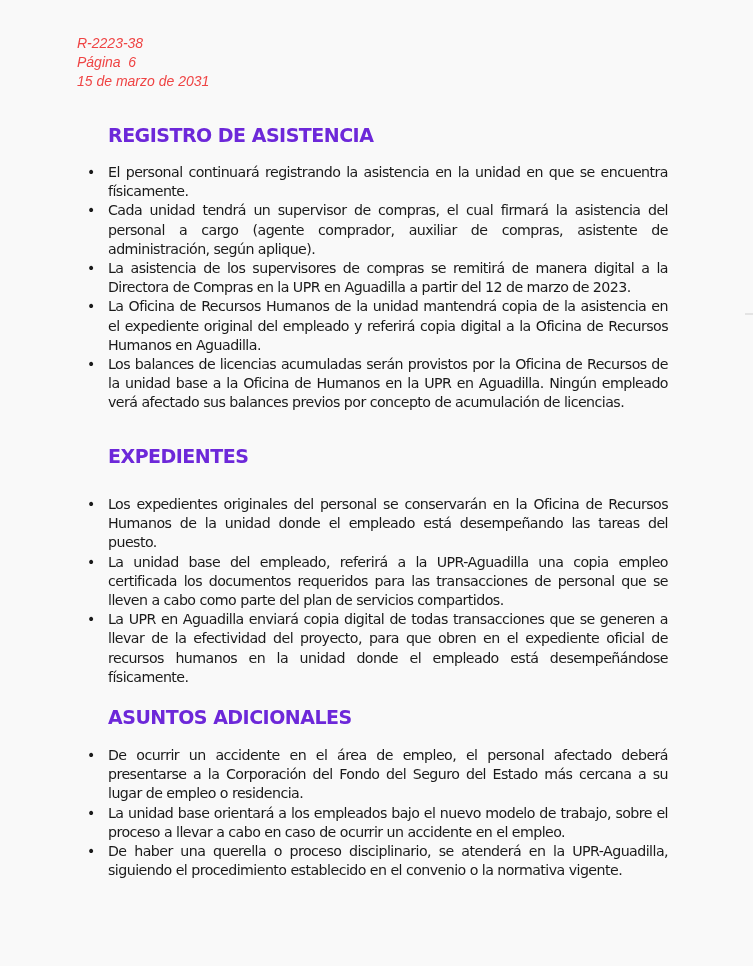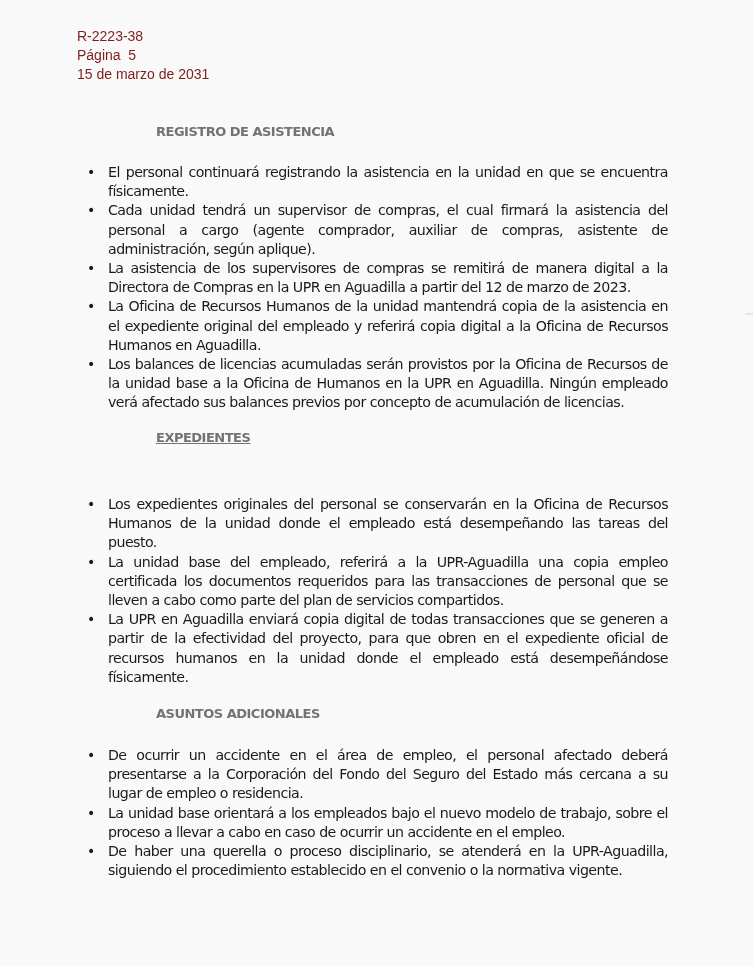--- a/index.html
+++ b/index.html
@@ -11,37 +11,37 @@
       width: 753px;
       height: 966px;
       position: relative;
       overflow: hidden;
       color: #1a1a1a;
       font-family: "DejaVu Sans", sans-serif;
     }
     .header {
       position: absolute;
       left: 77px;
-      top: 27px;
+      top: 34px;
       font-family: "Liberation Sans", sans-serif;
       font-size: 14px;
       line-height: 19px;
-      color: #7f1d1d;
+      color: #ef4444;
+      font-style: italic;
     }
     .header div { white-space: nowrap; }
     .section-title {
       position: absolute;
       left: 108px;
       font-family: "DejaVu Sans", sans-serif;
       font-weight: bold;
-      font-size: 13px;
+      font-size: 19px;
       letter-spacing: -0.5px;
-      color: #737373;
+      color: #6d28d9;
       white-space: nowrap;
-      margin-left: 48px;
     }
     ul.bullets {
       position: absolute;
       left: 108px;
       width: 560px;
       margin: 0;
       padding: 0;
       list-style: none;
     }
     ul.bullets li {
@@ -54,56 +54,56 @@
       color: #1a1a1a;
     }
     ul.bullets li .bullet {
       position: absolute;
       left: -21px;
       top: 0;
       font-size: 14px;
     }
     #sec1-title { top: 124px; }
     #sec1-list  { top: 163px; }
-    #sec2-title { top: 430px; text-decoration: underline; }
+    #sec2-title { top: 445px; }
     #sec2-list  { top: 495px; }
     #sec3-title { top: 706px; }
     #sec3-list  { top: 746px; }
     .edge-mark {
       position: absolute;
       left: 745px;
       top: 313px;
       width: 8px;
       height: 2px;
       background: #e4e4e4;
     }
   </style>
 </head>
 <body>
 
 <div class="header">
   <div>R-2223-38</div>
-  <div style="white-space:pre">Página  5</div>
+  <div style="white-space:pre">Página  6</div>
   <div>15 de marzo de 2031</div>
 </div>
 
 <div class="section-title" id="sec1-title">REGISTRO DE ASISTENCIA</div>
 <ul class="bullets" id="sec1-list">
   <li><span class="bullet">•</span><span>El personal continuará registrando la asistencia en la unidad en que se encuentra físicamente.</span></li>
   <li><span class="bullet">•</span><span>Cada unidad tendrá un supervisor de compras, el cual firmará la asistencia del personal a cargo (agente comprador, auxiliar de compras, asistente de administración, según aplique).</span></li>
   <li><span class="bullet">•</span><span>La asistencia de los supervisores de compras se remitirá de manera digital a la Directora de Compras en la UPR en Aguadilla a partir del 12 de marzo de 2023.</span></li>
   <li><span class="bullet">•</span><span>La Oficina de Recursos Humanos de la unidad mantendrá copia de la asistencia en el expediente original del empleado y referirá copia digital a la Oficina de Recursos Humanos en Aguadilla.</span></li>
   <li><span class="bullet">•</span><span>Los balances de licencias acumuladas serán provistos por la Oficina de Recursos de la unidad base a la Oficina de Humanos en la UPR en Aguadilla. Ningún empleado verá afectado sus balances previos por concepto de acumulación de licencias.</span></li>
 </ul>
 
 <div class="section-title" id="sec2-title">EXPEDIENTES</div>
 <ul class="bullets" id="sec2-list">
   <li><span class="bullet">•</span><span>Los expedientes originales del personal se conservarán en la Oficina de Recursos Humanos de la unidad donde el empleado está desempeñando las tareas del puesto.</span></li>
   <li><span class="bullet">•</span><span>La unidad base del empleado, referirá a la UPR-Aguadilla una copia empleo certificada los documentos requeridos para las transacciones de personal que se lleven a cabo como parte del plan de servicios compartidos.</span></li>
-  <li><span class="bullet">•</span><span>La UPR en Aguadilla enviará copia digital de todas transacciones que se generen a partir de la efectividad del proyecto, para que obren en el expediente oficial de recursos humanos en la unidad donde el empleado está desempeñándose físicamente.</span></li>
+  <li><span class="bullet">•</span><span>La UPR en Aguadilla enviará copia digital de todas transacciones que se generen a llevar de la efectividad del proyecto, para que obren en el expediente oficial de recursos humanos en la unidad donde el empleado está desempeñándose físicamente.</span></li>
 </ul>
 
 <div class="section-title" id="sec3-title">ASUNTOS ADICIONALES</div>
 <ul class="bullets" id="sec3-list">
   <li><span class="bullet">•</span><span>De ocurrir un accidente en el área de empleo, el personal afectado deberá presentarse a la Corporación del Fondo del Seguro del Estado más cercana a su lugar de empleo o residencia.</span></li>
   <li><span class="bullet">•</span><span>La unidad base orientará a los empleados bajo el nuevo modelo de trabajo, sobre el proceso a llevar a cabo en caso de ocurrir un accidente en el empleo.</span></li>
   <li><span class="bullet">•</span><span>De haber una querella o proceso disciplinario, se atenderá en la UPR-Aguadilla, siguiendo el procedimiento establecido en el convenio o la normativa vigente.</span></li>
 </ul>
 
 <div class="edge-mark"></div>

